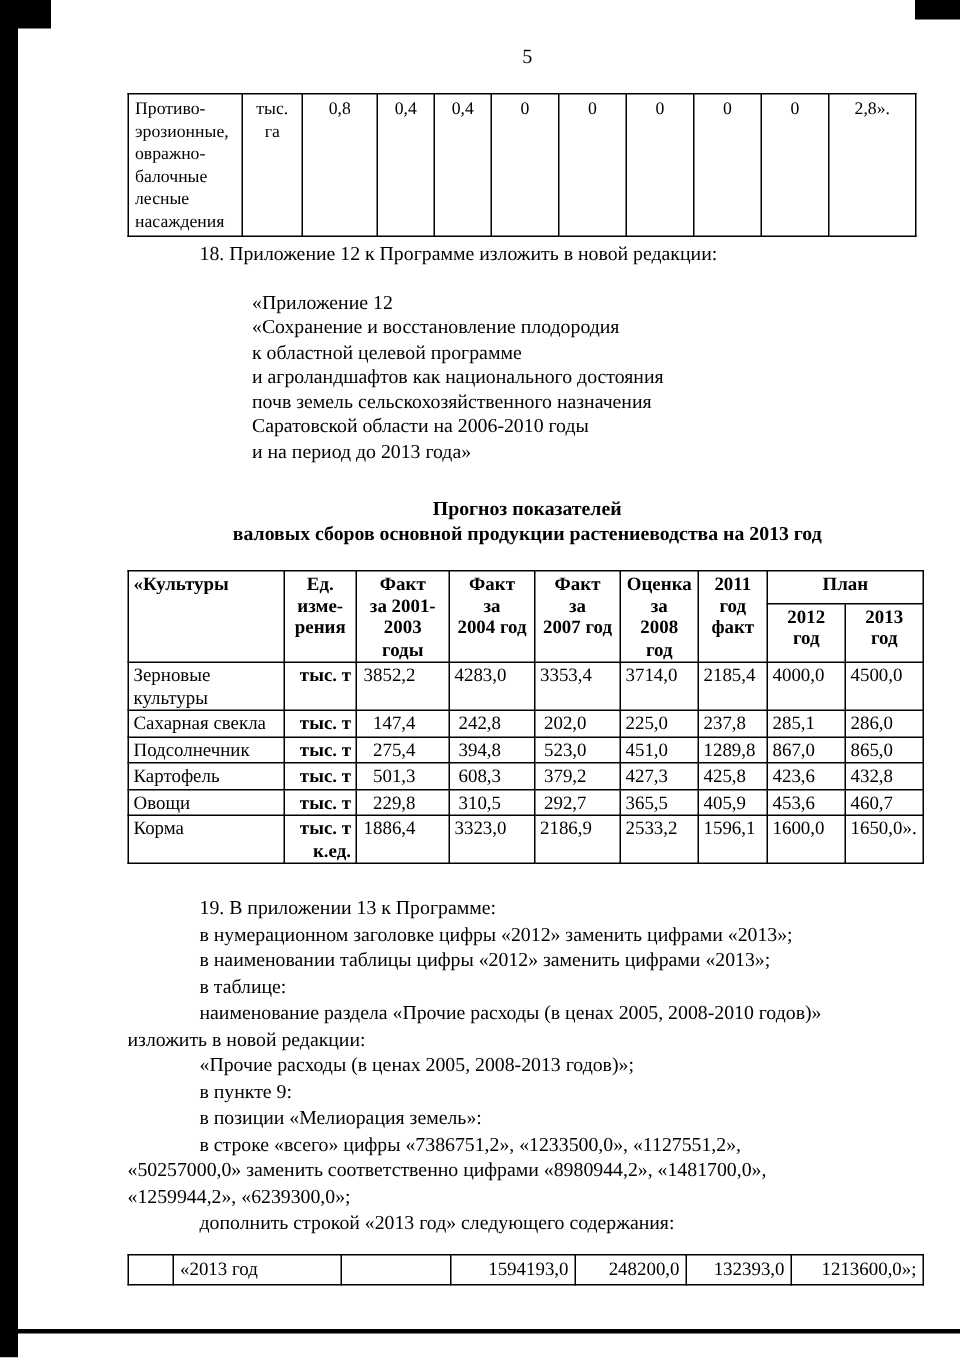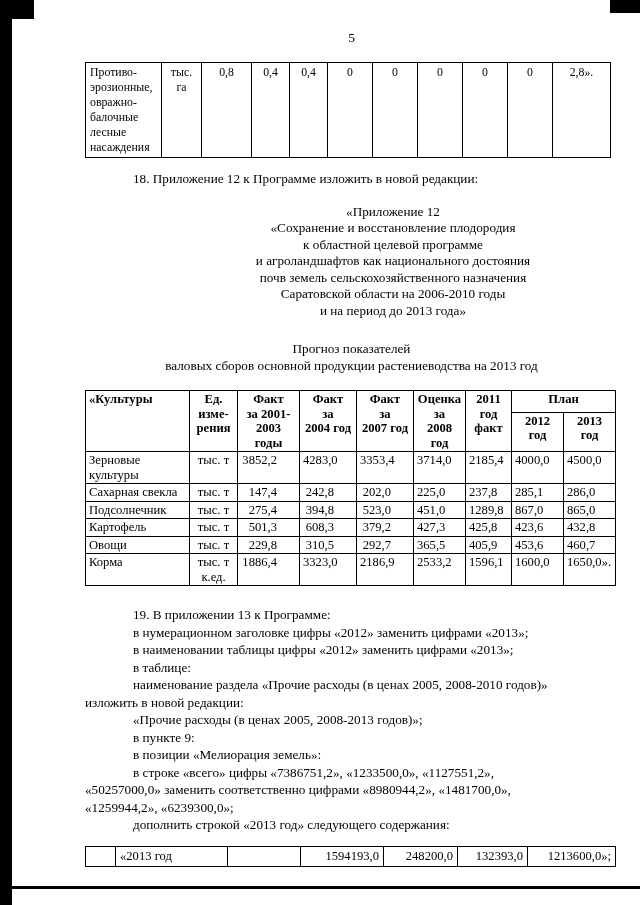--- a/index.html
+++ b/index.html
@@ -13,30 +13,30 @@
   .content{position:absolute;left:85px;top:0;width:533px;}
   .page-num{text-align:center;margin-top:30px;font-size:13.5px;}
   table{border-collapse:collapse;table-layout:fixed;}
   td{border:1px solid #000;vertical-align:top;padding:1px 3px;}
   .t-top{width:525px;margin-top:16px;font-size:11.8px;line-height:15px;}
   .t-top td{text-align:center;white-space:pre-line;padding:2px 2px;}
   .t-top .lbl{text-align:left;padding-left:4px;margin-left:33px;}
   .body-text{font-size:13.2px;line-height:17.5px;}
   .body-text p{margin:0;}
   .indent{text-indent:48px;}
-  .p18{margin-top:12px;}
-  .appendix{margin-top:16px;margin-left:83px;font-size:13.2px;line-height:16.5px;text-align:center;}
+  .p18{margin-top:2px;}
+  .appendix{margin-top:16px;margin-left:83px;font-size:13.2px;line-height:16.5px;}
   .appendix p{margin:0;}
-  .doc-title{margin-top:21px;text-align:center;font-weight:normal;font-size:13.2px;line-height:17px;}
+  .doc-title{margin-top:21px;text-align:center;font-weight:bold;font-size:13.2px;line-height:17px;}
   .doc-title p{margin:0;}
   .t-main{width:530px;margin-top:16px;font-size:12.6px;line-height:14.5px;}
   .t-main td{white-space:pre-line;padding:1px 3px;}
   .t-main .hdr{font-weight:bold;text-align:center;}
   .t-main .c-name{text-align:left;}
-  .t-main .c-unit{text-align:center;}
+  .t-main .c-unit{text-align:right;font-weight:bold;}
   .t-main .c-num{text-align:right;padding-right:22px;}
   .para19{margin-top:20px;}
   .t-bottom{width:530px;margin-top:12px;font-size:12.6px;line-height:17px;}
   .t-bottom td{padding:1px 4px;}
   .t-bottom .c-num{text-align:right;}
   .t-bottom .c-label{text-align:left;}
 </style>
 </head>
 <body>
 

